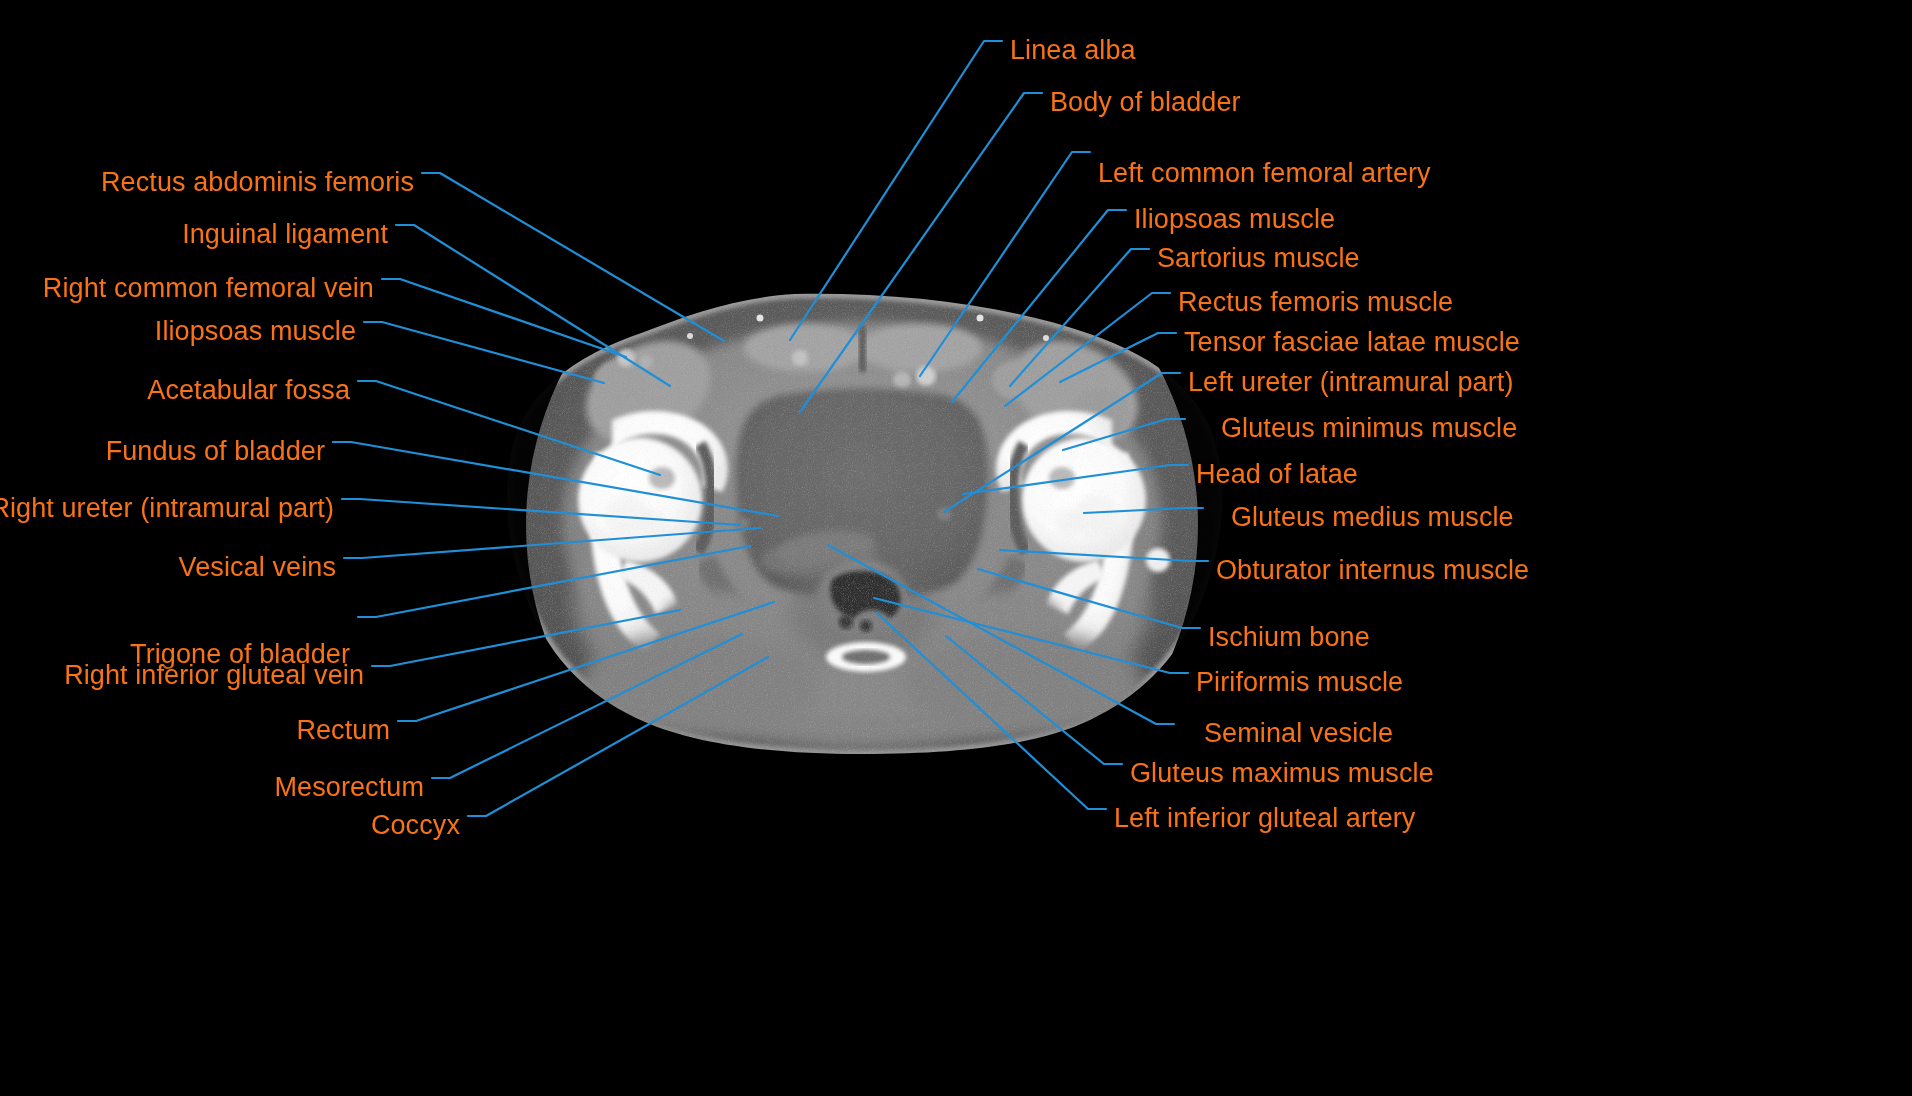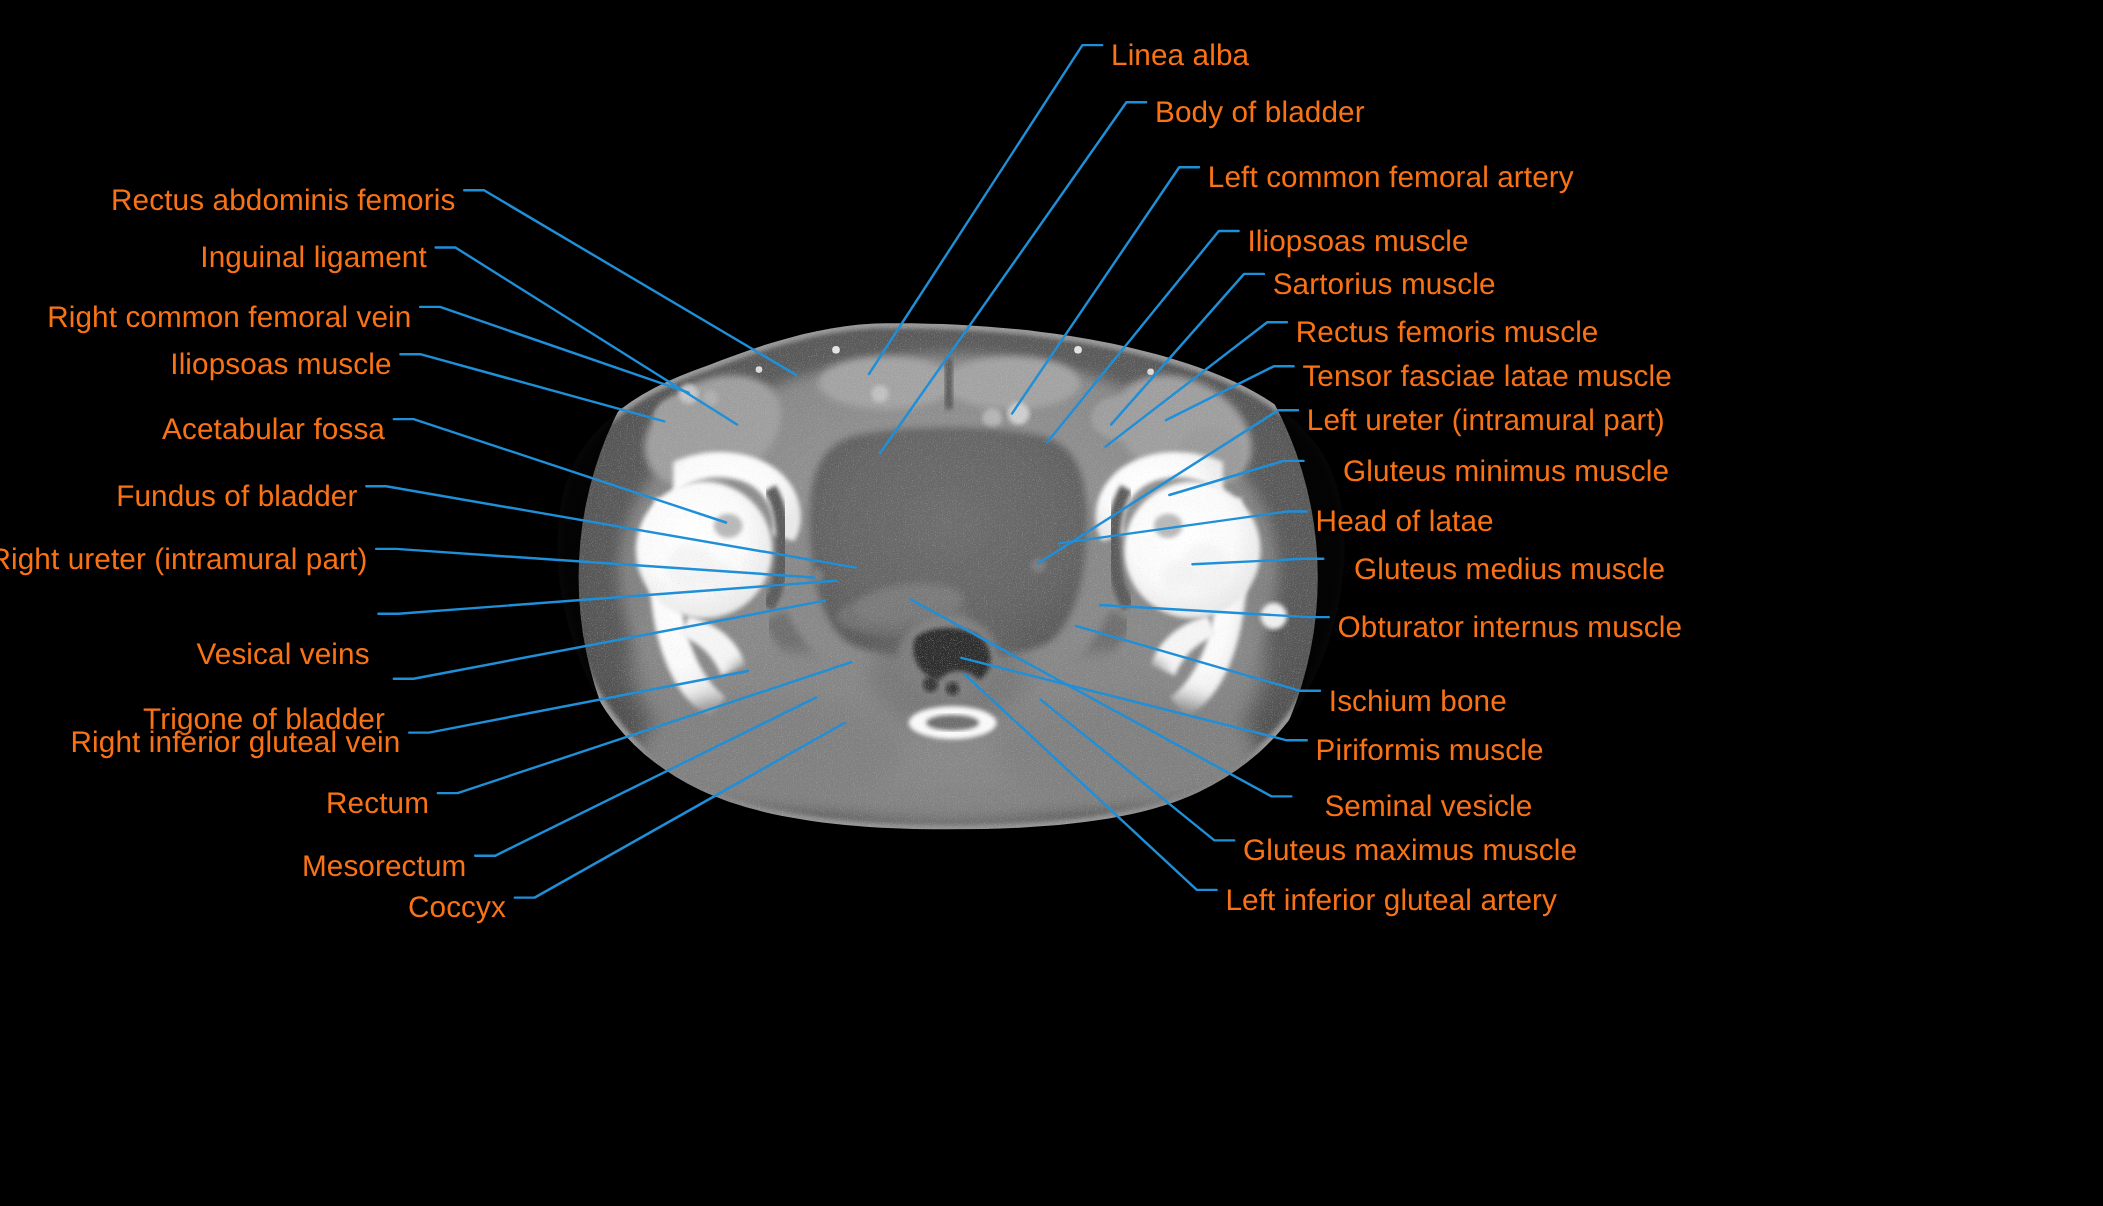--- a/index.html
+++ b/index.html
@@ -244,21 +244,21 @@
       <polyline points="358 617 376 617 750 546" fill="none" stroke="#1f8fd8" stroke-width="2.2" stroke-linejoin="round" stroke-linecap="round"></polyline>
       <polyline points="372 666 390 666 680 610" fill="none" stroke="#1f8fd8" stroke-width="2.2" stroke-linejoin="round" stroke-linecap="round"></polyline>
       <polyline points="398 721 416 721 774 602" fill="none" stroke="#1f8fd8" stroke-width="2.2" stroke-linejoin="round" stroke-linecap="round"></polyline>
       <polyline points="432 778 450 778 742 634" fill="none" stroke="#1f8fd8" stroke-width="2.2" stroke-linejoin="round" stroke-linecap="round"></polyline>
       <polyline points="468 816 486 816 768 657" fill="none" stroke="#1f8fd8" stroke-width="2.2" stroke-linejoin="round" stroke-linecap="round"></polyline>
     </svg>
 
   <div id="labels">
       <div class="lbl r" style="top: 37px; left: 1010px;">Linea alba</div>
       <div class="lbl r" style="top: 89px; left: 1050px;">Body of bladder</div>
-      <div class="lbl r" style="top: 148px; left: 1098px;">Left common femoral artery</div>
+      <div class="lbl r" style="top: 160px; left: 1098px;">Left common femoral artery</div>
       <div class="lbl r" style="top: 206px; left: 1134px;">Iliopsoas muscle</div>
       <div class="lbl r" style="top: 245px; left: 1157px;">Sartorius muscle</div>
       <div class="lbl r" style="top: 289px; left: 1178px;">Rectus femoris muscle</div>
       <div class="lbl r" style="top: 329px; left: 1184px;">Tensor fasciae latae muscle</div>
       <div class="lbl r" style="top: 369px; left: 1188px;">Left ureter (intramural part)</div>
       <div class="lbl r" style="top: 415px; left: 1193px; margin-left: 28px;">Gluteus minimus muscle</div>
       <div class="lbl r" style="top: 461px; left: 1196px;">Head of latae</div>
       <div class="lbl r" style="top: 504px; left: 1211px; margin-left: 20px;">Gluteus medius muscle</div>
       <div class="lbl r" style="top: 557px; left: 1216px;">Obturator internus muscle</div>
       <div class="lbl r" style="top: 624px; left: 1208px;">Ischium bone</div>
@@ -266,21 +266,21 @@
       <div class="lbl r" style="top: 720px; left: 1182px; margin-left: 22px;">Seminal vesicle</div>
       <div class="lbl r" style="top: 760px; left: 1130px;">Gluteus maximus muscle</div>
       <div class="lbl r" style="top: 805px; left: 1114px;">Left inferior gluteal artery</div>
       <div class="lbl l" style="top: 169px; right: 1498px;">Rectus abdominis femoris</div>
       <div class="lbl l" style="top: 221px; right: 1524px;">Inguinal ligament</div>
       <div class="lbl l" style="top: 275px; right: 1538px;">Right common femoral vein</div>
       <div class="lbl l" style="top: 318px; right: 1556px;">Iliopsoas muscle</div>
       <div class="lbl l" style="top: 377px; right: 1562px;">Acetabular fossa</div>
       <div class="lbl l" style="top: 438px; right: 1587px;">Fundus of bladder</div>
       <div class="lbl l" style="top: 495px; right: 1578px;">Right ureter (intramural part)</div>
-      <div class="lbl l" style="top: 582px; right: 1576px;">Vesical veins</div>
+      <div class="lbl l" style="top: 554px; right: 1576px;">Vesical veins</div>
       <div class="lbl l" style="top: 613px; right: 1562px; margin-top: 28px;">Trigone of bladder</div>
       <div class="lbl l" style="top: 662px; right: 1548px;">Right inferior gluteal vein</div>
       <div class="lbl l" style="top: 717px; right: 1522px;">Rectum</div>
       <div class="lbl l" style="top: 774px; right: 1488px;">Mesorectum</div>
       <div class="lbl l" style="top: 812px; right: 1452px;">Coccyx</div>
     </div>
 
 </div>
 
 </body></html>

